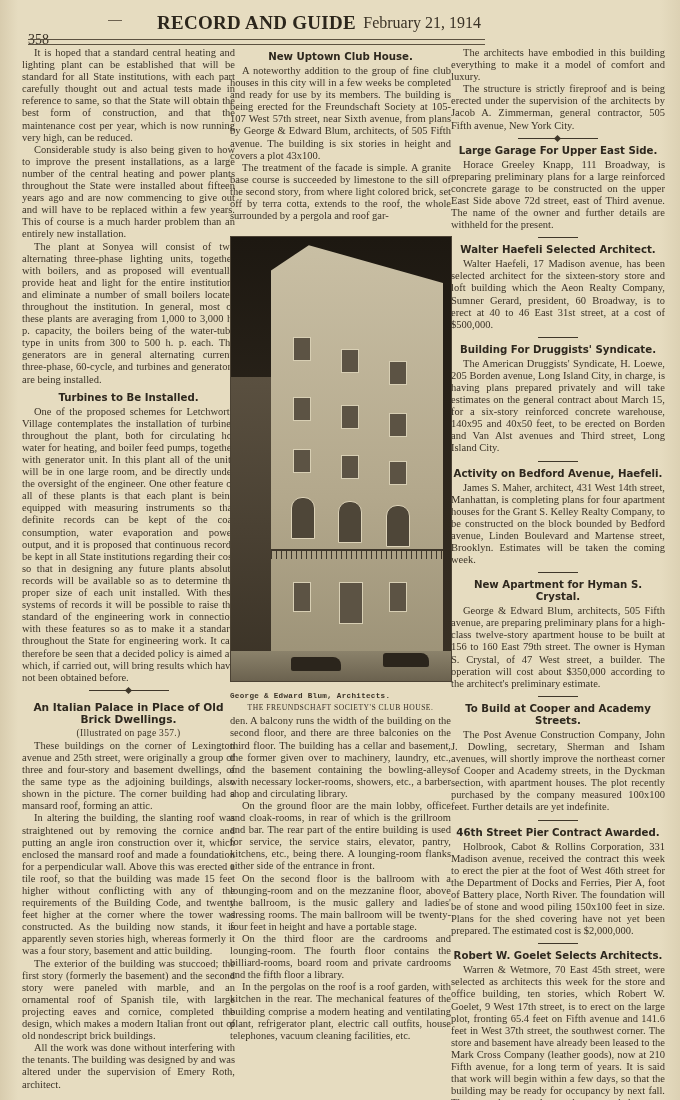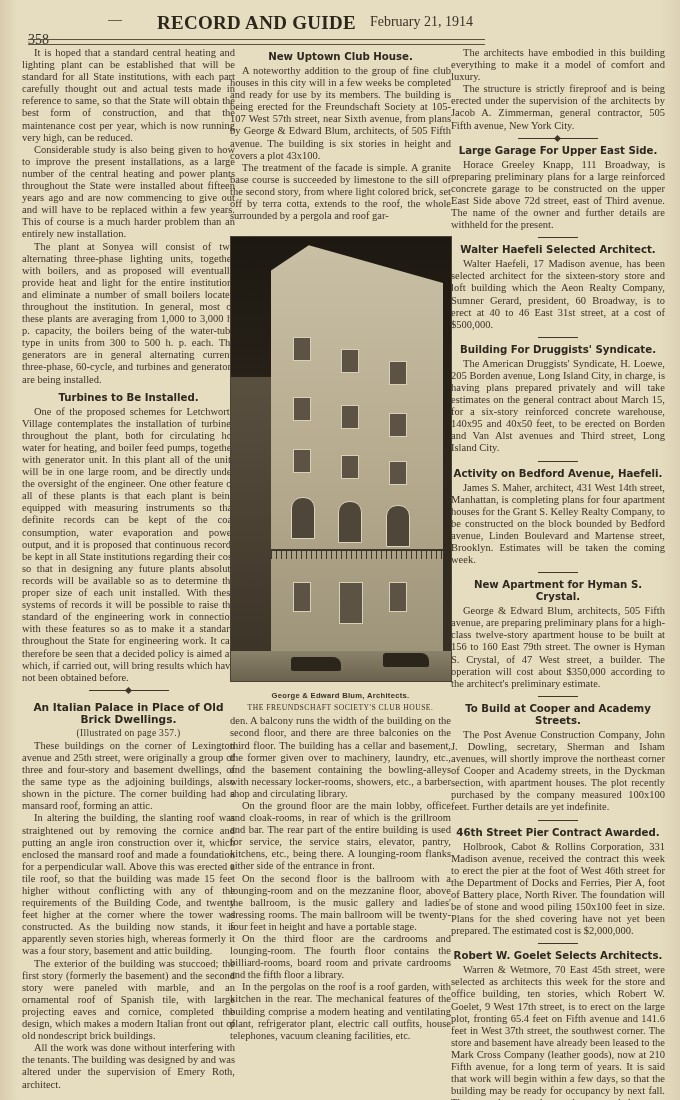--- a/index.html
+++ b/index.html
@@ -14,21 +14,21 @@
     position: absolute; inset: 0;
     background: linear-gradient(90deg, rgba(150,130,90,0.18) 0px, rgba(0,0,0,0) 18px, rgba(0,0,0,0) 660px, rgba(150,130,90,0.12) 680px);
     pointer-events: none;
   }
   .topbar {
     position: absolute; top: 12px; left: 28px; width: 457px; height: 24px;
   }
   .page-num { position: absolute; left: 0; top: 20px; font-size: 14px; }
   .dash-mark { position: absolute; left: 80px; top: 8px; width: 14px; height: 1px; background: #6d6250; }
   .pub-title { position: absolute; left: 0; right: 0; top: 0; text-align: center; font-size: 19px; font-weight: bold; letter-spacing: 0.3px; color: #2c261c; }
-  .pub-date { position: absolute; right: 12px; top: 2px; font-size: 14px; }
+  .pub-date { position: absolute; right: 4px; top: 2px; font-size: 16px; }
   .rule-double {
     position: absolute; top: 39px; left: 28px; width: 457px; height: 4px;
     border-top: 1px solid #5b5140; border-bottom: 1px solid #5b5140;
   }
   .col {
     position: absolute; top: 47px;
     font-size: 10.5px; line-height: 12.1px;
     text-align: justify; hyphens: none;
   }
   .col p { margin: 0; text-indent: 12px; }
@@ -44,21 +44,21 @@
     background: #2a241b; border: 1px solid #4b4234; overflow: hidden;
   }
   .photo .sky { position: absolute; inset: 0; background: linear-gradient(180deg, #1d1811 0%, #3a3226 100%); }
   .photo .bldg { position: absolute; left: 40px; top: 8px; width: 172px; height: 420px; background: linear-gradient(180deg, #c9bfa4 0%, #b3a88c 60%, #9c9277 100%); clip-path: polygon(0 6%, 22% 0, 100% 9%, 100% 100%, 0 100%); }
   .photo .neighbor { position: absolute; left: 0; top: 140px; width: 44px; height: 300px; background: linear-gradient(180deg, #5a5040, #3a3226); }
   .photo .win { position: absolute; width: 16px; height: 22px; background: #5c5344; border: 1px solid #d8cfb4; }
   .photo .arch { position: absolute; width: 22px; height: 40px; background: #4e4638; border-radius: 11px 11px 0 0; border: 1px solid #dcd2b7; }
   .photo .balcony { position: absolute; left: 40px; width: 172px; height: 8px; border-top: 2px solid #3e362a; background: repeating-linear-gradient(90deg, #3e362a 0 1px, transparent 1px 5px); }
   .photo .street { position: absolute; left: 0; right: 0; bottom: 0; height: 30px; background: linear-gradient(180deg, #8b826b, #6b624f); }
   .photo .car { position: absolute; height: 14px; background: #2b251c; border-radius: 3px 8px 2px 2px; }
-  .caption-credit { text-align: center; font-family: Liberation Sans, sans-serif; font-size: 7.6px; font-weight: bold; letter-spacing: 0.3px; margin-top: 8px; }
+  .caption-credit { text-align: left; font-family: Liberation Mono, monospace; font-size: 7.6px; font-weight: bold; letter-spacing: 0.3px; margin-top: 8px; }
   .caption-title { text-align: center; font-family: Liberation Serif, serif; font-size: 7.6px; line-height: 9px; letter-spacing: 0.5px; margin: 1px 0 3px 0; }
   .col p.noindent { text-indent: 0; }
 </style>
 </head>
 <body>
 
 <div class="page-shade"></div>
 
 <div class="topbar">
   <span class="page-num">358</span>

